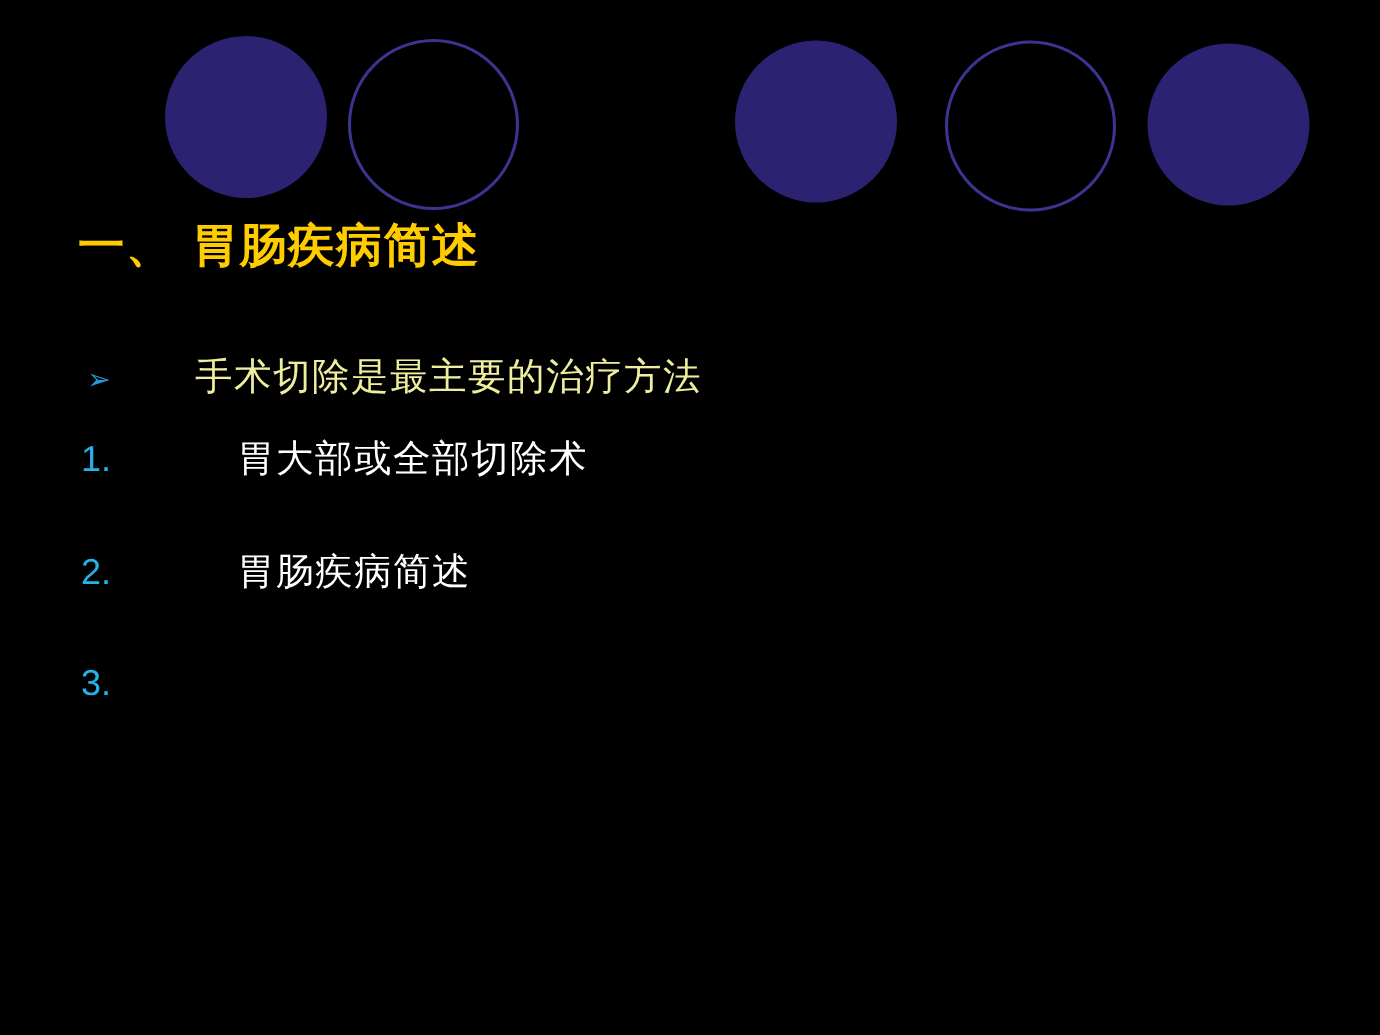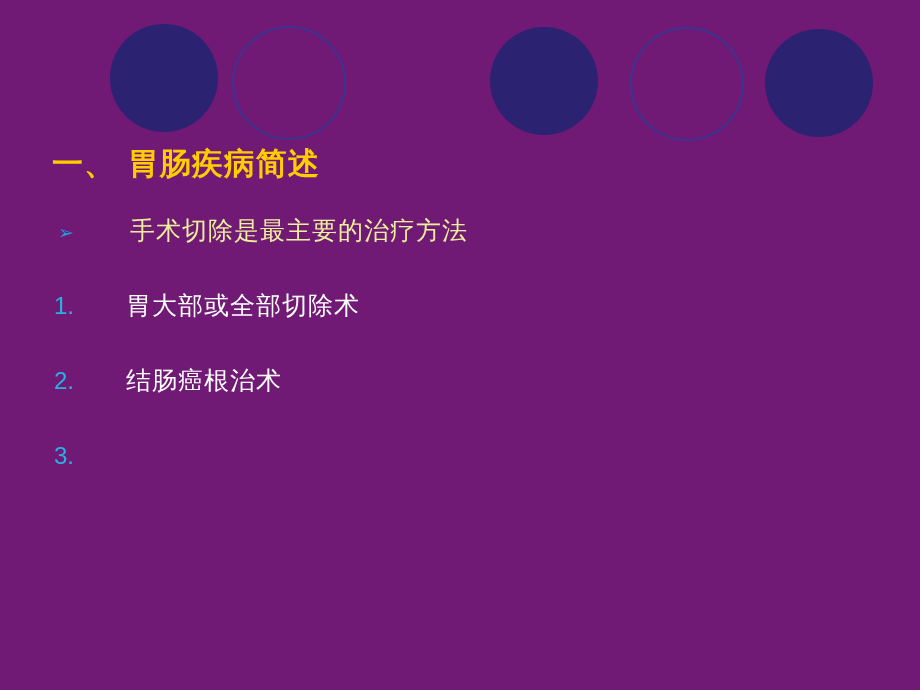--- a/index.html
+++ b/index.html
@@ -6,21 +6,21 @@
     margin: 0;
     padding: 0;
     background: #0e0f20;
   }
 
   #slide {
     position: relative;
     width: 920px;
     height: 690px;
     overflow: hidden;
-    background: #701a75;
+    background: #000000;
     font-family: "Liberation Sans", "DejaVu Sans", sans-serif;
     -webkit-font-smoothing: antialiased;
   }
 
   
   #deco-band {
     position: absolute;
     left: 0;
     top: 0;
     width: 920px;
@@ -93,24 +93,26 @@
   .row-text {
     font-family: "DejaVu Sans", "Liberation Sans", sans-serif;
     font-size: 25px;
     line-height: 30px;
     letter-spacing: 1px;
     white-space: nowrap;
   }
 
   .row-text.khaki {
     color: #eeee9e;
+    margin-top: 20px;
   }
 
   .row-text.white {
     color: #ffffff;
+    margin-left: 32px;
   }
 </style>
 </head>
 <body>
 
 <div id="slide">
 
   <div id="deco-band">
       <div class="deco-circle filled" style="left: 110px; top: 24px; width: 108px; height: 108px;"></div>
       <div class="deco-circle outline" style="left: 232px; top: 26px; width: 114px; height: 114px;"></div>
@@ -125,20 +127,20 @@
       <div class="body-row">
         <span class="marker arrow">➢</span>
         <span class="row-text khaki">手术切除是最主要的治疗方法</span>
       </div>
       <div class="body-row">
         <span class="marker number">1.</span>
         <span class="row-text white">胃大部或全部切除术</span>
       </div>
       <div class="body-row">
         <span class="marker number">2.</span>
-        <span class="row-text white">结肠癌根治术</span>
+        <span class="row-text white">胃肠疾病简述</span>
       </div>
       <div class="body-row">
         <span class="marker number">3.</span>
       </div>
     </div>
 
 </div>
 
 </body></html>

